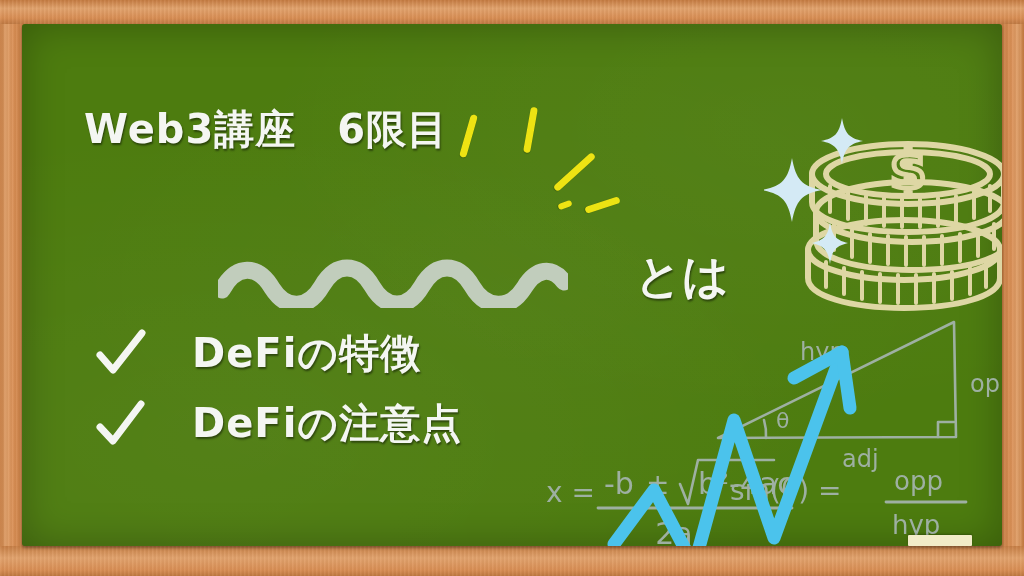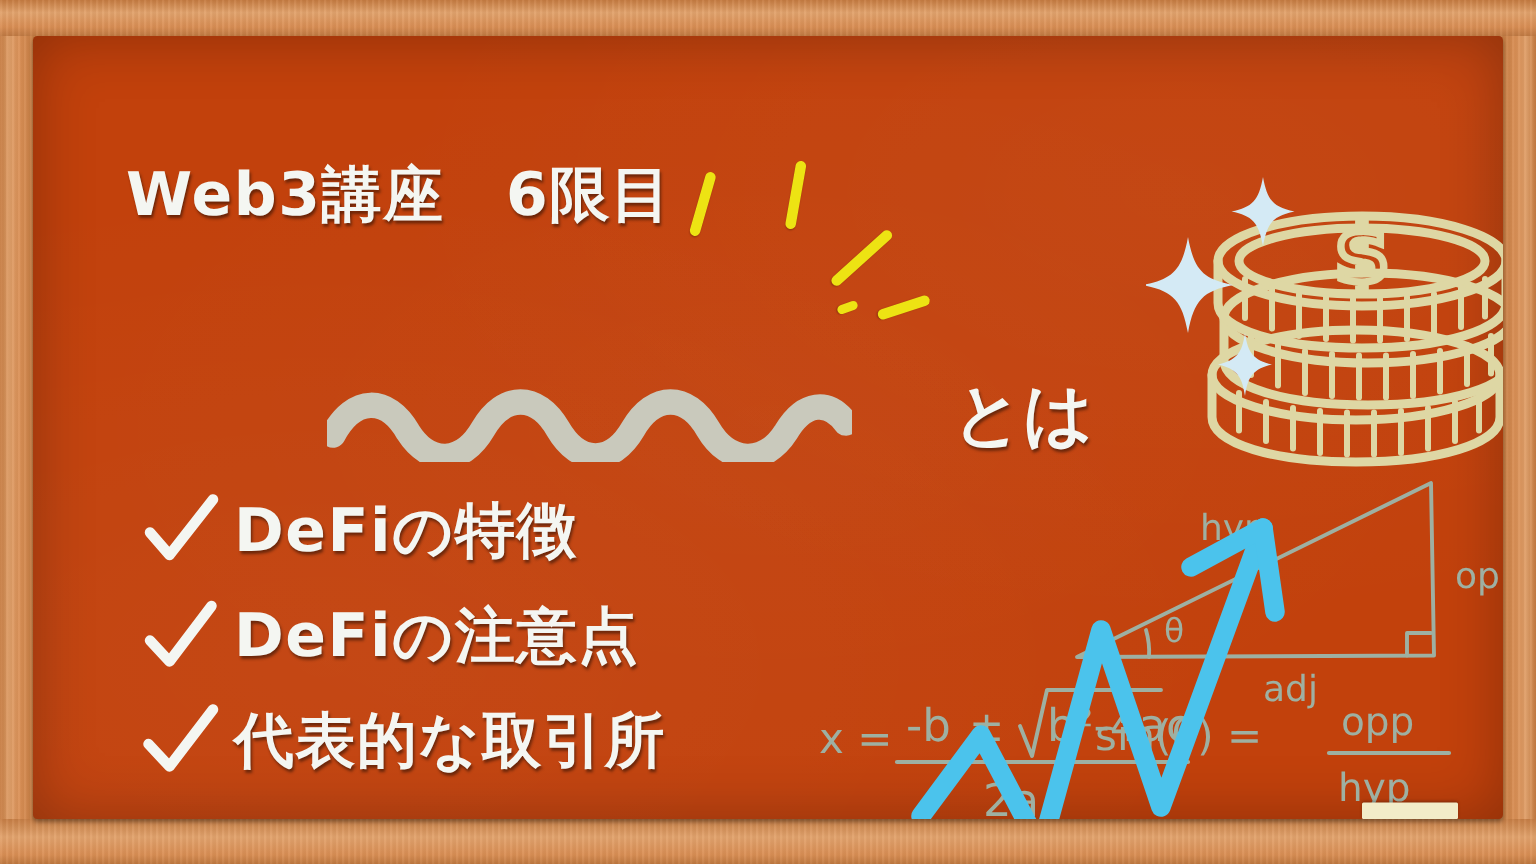--- a/index.html
+++ b/index.html
@@ -36,21 +36,21 @@
     background:repeating-linear-gradient(90deg,
       rgba(255,255,255,0.05) 0px,rgba(255,255,255,0.05) 1px,
       rgba(0,0,0,0.03) 2px,rgba(0,0,0,0.03) 4px);
     pointer-events:none;
   }
 
   
   .board{
     position:absolute;
     left:22px;top:24px;right:22px;bottom:30px;
-    background:#c2410c;
+    background:#4d7c0f;
     border-radius:3px;
     box-shadow:inset 0 0 40px rgba(0,0,0,0.28), 0 2px 3px rgba(0,0,0,0.35);
     overflow:hidden;
   }
   .board-dust{
     position:absolute;inset:0;
     background:
       radial-gradient(ellipse at 20% 80%, rgba(255,255,255,0.035), transparent 55%),
       radial-gradient(ellipse at 78% 20%, rgba(255,255,255,0.03), transparent 50%),
       radial-gradient(ellipse at 50% 50%, rgba(255,255,255,0.02), transparent 70%);
@@ -98,21 +98,21 @@
     border-radius:4px;
     box-shadow:0 1px 1px rgba(0,0,0,0.2);
   }
 
   
   #checklist{
     position:absolute;left:72px;top:300px;
   }
   .check-row{
     display:flex;align-items:center;
-    height:58px;margin-bottom:12px;
+    height:58px;margin-bottom:12px;gap:36px;
   }
   .check-mark{
     width:54px;height:48px;flex:none;margin-right:8px;
   }
   .check-label{
     font-size:40px;font-weight:700;letter-spacing:1px;
     white-space:nowrap;
   }
 
   
@@ -177,26 +177,20 @@
         <span class="check-label chalk-white">DeFiの特徴</span>
       </div>
 
       <div class="check-row">
         <svg class="check-mark" viewBox="0 0 54 48">
           <path d="M6,28 L19,42 L47,5" fill="none" stroke="#f4f6f2" stroke-width="7" stroke-linecap="round" stroke-linejoin="round"></path>
         </svg>
         <span class="check-label chalk-white">DeFiの注意点</span>
       </div>
 
-      <div class="check-row">
-        <svg class="check-mark" viewBox="0 0 54 48">
-          <path d="M5,27 L19,42 L48,4" fill="none" stroke="#f4f6f2" stroke-width="7" stroke-linecap="round" stroke-linejoin="round"></path>
-        </svg>
-        <span class="check-label chalk-white">代表的な取引所</span>
-      </div>
     </div>
 
     <svg id="coins" viewBox="0 0 272 236">
       <g fill="none" stroke="#ded7a4" stroke-width="6" stroke-linecap="round" stroke-linejoin="round">
 
         <path d="M44,168 L44,196 C44,214 86,226 140,226 C194,226 236,214 236,196 L236,168"></path>
         <ellipse cx="140" cy="168" rx="96" ry="30"></ellipse>
 
         <path d="M52,130 L52,158 C52,176 94,188 148,188 C202,188 244,176 244,158 L244,130"></path>
         <ellipse cx="148" cy="130" rx="96" ry="30"></ellipse>

